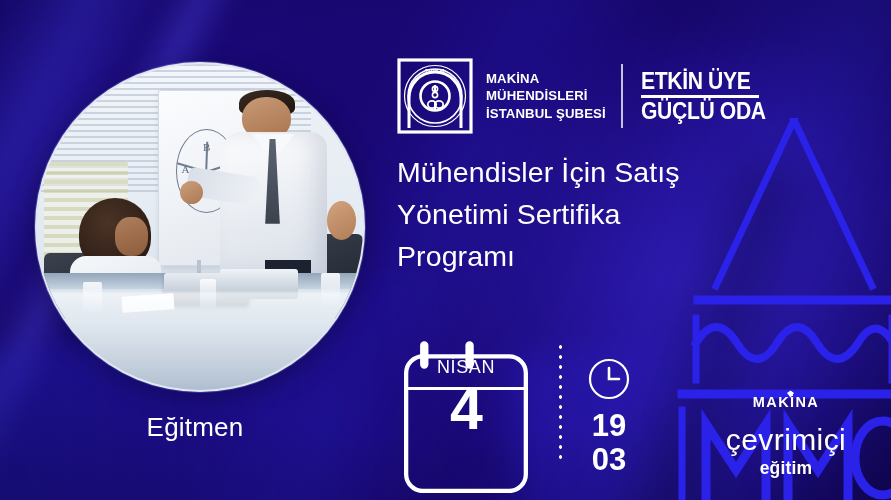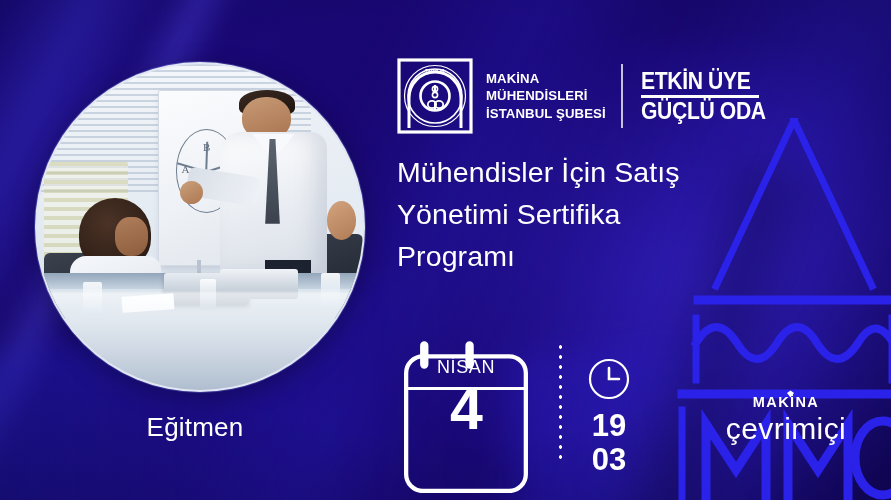--- a/index.html
+++ b/index.html
@@ -148,21 +148,21 @@
 
   
   .instructor{position:absolute;left:0;top:404px;width:390px;text-align:center;color:#fff;margin-top:7px;}
   .instructor .l1{font-size:26px;font-weight:400;line-height:1.30;letter-spacing:.2px;}
   .instructor .l2{font-size:26px;font-weight:400;line-height:1.30;letter-spacing:.2px;}
 
   
   .mce{position:absolute;left:700px;top:393px;width:172px;text-align:center;color:#fff;}
   .mce .m1{font-size:14.5px;font-weight:700;letter-spacing:1.4px;position:relative;display:inline-block;}
   .mce .gem{position:absolute;left:50.5%;top:-9px;width:9px;height:8px;}
-  .mce .m2{font-size:30px;font-weight:400;letter-spacing:.4px;line-height:1.12;margin-top:1px;}
+  .mce .m2{font-size:30px;font-weight:400;letter-spacing:.4px;line-height:1.12;margin-top:12px;}
   .mce .m3{font-size:17.5px;font-weight:700;letter-spacing:.2px;line-height:1.2;margin-top:1px;}
 </style>
 </head>
 <body>
 
 <div class="banner">
 
   <div class="bg-base"></div>
   <div class="streak s1"></div>
   <div class="streak s2"></div>
@@ -296,15 +296,16 @@
   <div class="mce">
     <div class="m1">
       <span>MAKİNA</span>
       <span class="gem">
         <svg viewBox="0 0 9 8">
             <path d="M1 3 L4.5 0.4 L8 3 L4.5 7.6 Z" fill="#fff"></path>
           </svg>
       </span>
     </div>
     <div class="m2">çevrimiçi</div>
+    <div class="m3">eğitim</div>
   </div>
 
 </div>
 
 </body></html>

